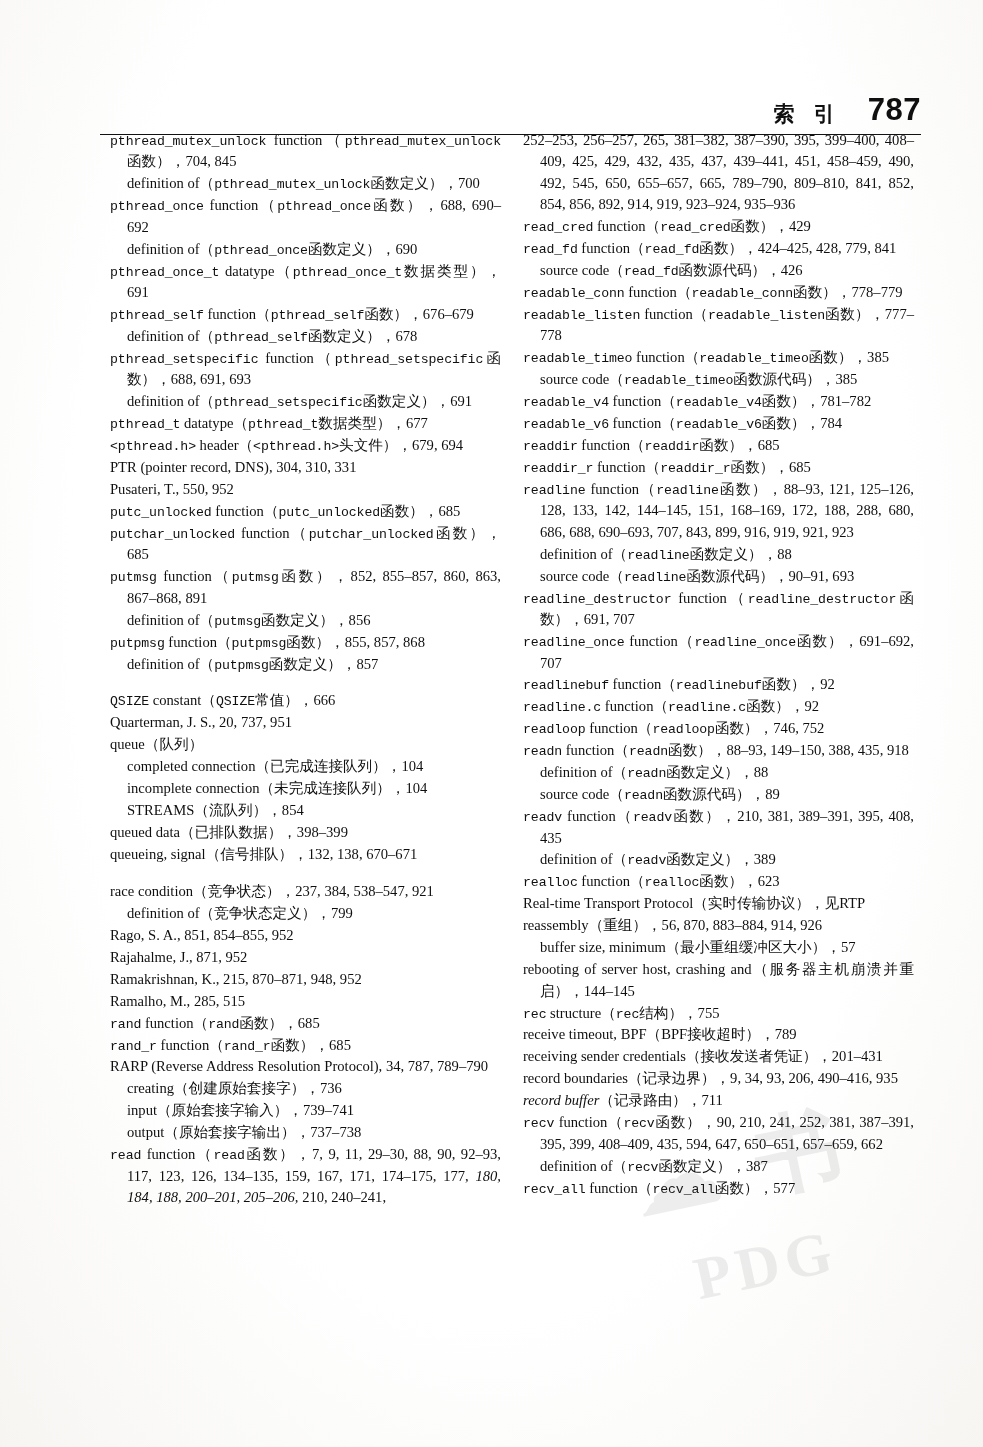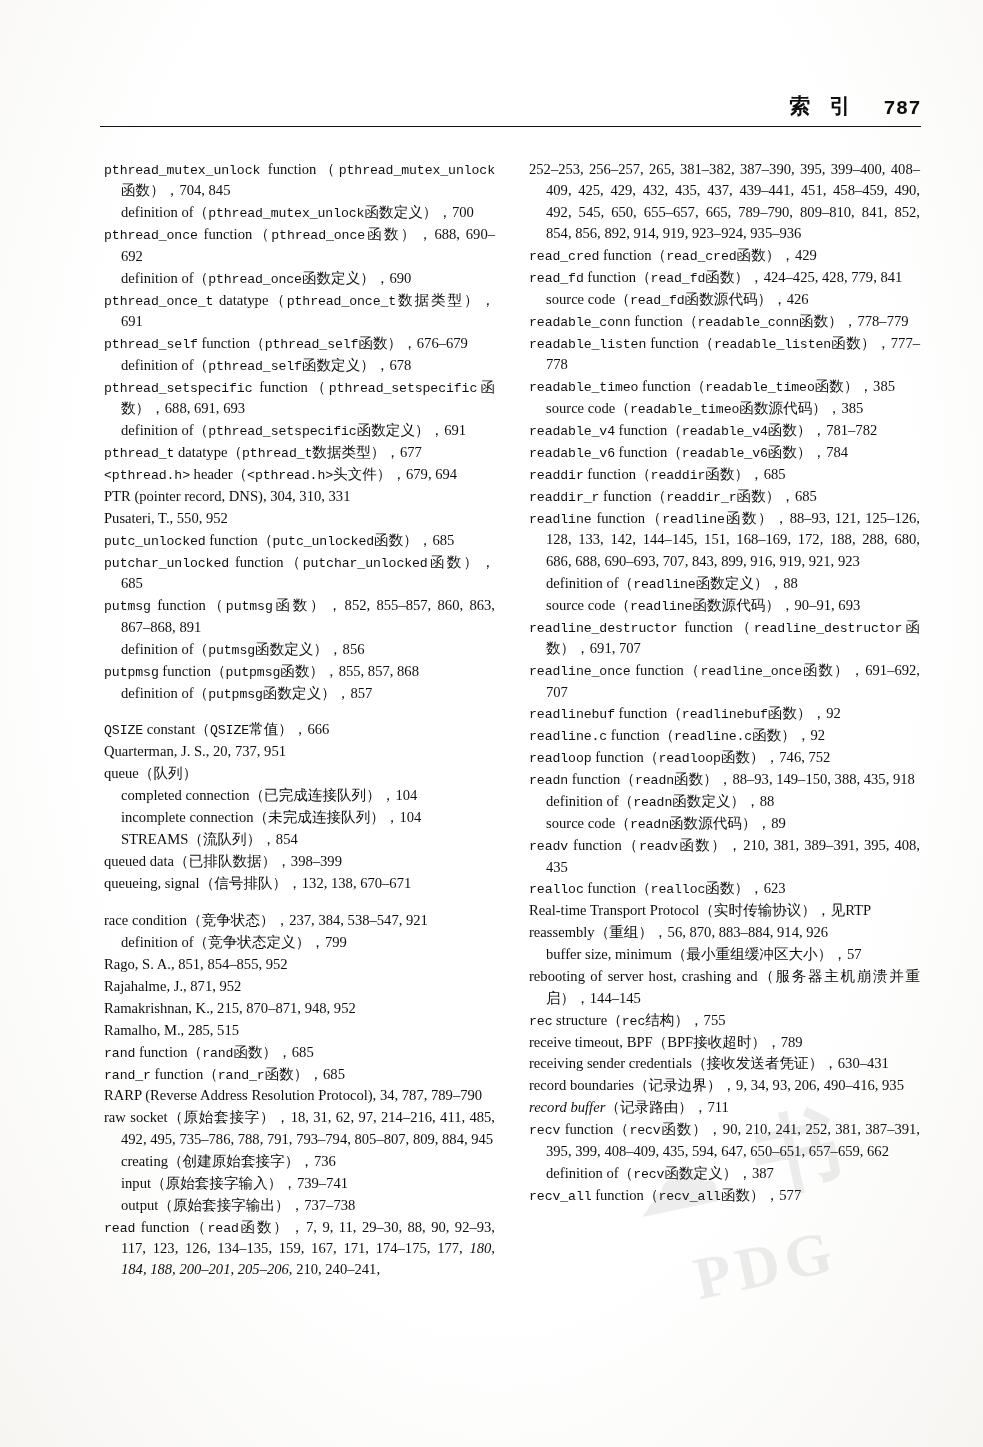--- a/index.html
+++ b/index.html
@@ -45,34 +45,35 @@
     padding-bottom: 6px;
     border-bottom: 1.6px solid #111;
   }
   .header-label {
     font-family: "Liberation Serif", serif;
     font-weight: bold;
     font-size: 21px;
     letter-spacing: 7px;
   }
   .header-page {
-    font-family: Liberation Mono, monospace;
+    font-family: Liberation Sans, sans-serif;
     font-weight: bold;
-    font-size: 20px;
+    font-size: 31px;
     letter-spacing: 0.5px;
   }
 
   
   .columns {
     position: absolute;
     left: 104px;
-    top: 159px;
+    top: 130px;
     width: 816px;
     display: flex;
-    gap: 34px;
+    gap: 22px;
+    justify-content: center;
   }
   .col {
     width: 391px;
   }
 
   .entry {
     font-size: 14.6px;
     line-height: 1.47;
     text-align: justify;
     margin: 0 0 0.5px 0;
@@ -165,21 +166,20 @@
           <div class="gap"></div>
           <p class="entry main">race condition（竞争状态），237, 384, 538–547, 921</p>
           <p class="entry sub">definition of（竞争状态定义），799</p>
           <p class="entry main">Rago, S. A., 851, 854–855, 952</p>
           <p class="entry main">Rajahalme, J., 871, 952</p>
           <p class="entry main">Ramakrishnan, K., 215, 870–871, 948, 952</p>
           <p class="entry main">Ramalho, M., 285, 515</p>
           <p class="entry main"><span class="mono">rand</span> function（<span class="mono">rand</span>函数），685</p>
           <p class="entry main"><span class="mono">rand_r</span> function（<span class="mono">rand_r</span>函数），685</p>
           <p class="entry main">RARP (Reverse Address Resolution Protocol), 34, 787, 789–790</p>
-          <p class="entry main">raw socket（原始套接字），18, 31, 62, 97, 214–216, 411, 485, 492, 495, 735–786, 788, 791, 793–794, 805–807, 809, 884, 945</p>
           <p class="entry sub">creating（创建原始套接字），736</p>
           <p class="entry sub">input（原始套接字输入），739–741</p>
           <p class="entry sub">output（原始套接字输出），737–738</p>
           <p class="entry main"><span class="mono">read</span> function（<span class="mono">read</span>函数），7, 9, 11, 29–30, 88, 90, 92–93, 117, 123, 126, 134–135, 159, 167, 171, 174–175, 177, <span class="ital">180, 184, 188, 200–201, 205–206,</span> 210, 240–241,</p>
         </div>
       <div class="col" id="col-right">
           <p class="entry main">252–253,  256–257,  265,  381–382,  387–390,  395, 399–400, 408–409, 425, 429, 432, 435, 437, 439–441, 451, 458–459, 490, 492, 545, 650, 655–657, 665, 789–790, 809–810, 841, 852, 854, 856, 892, 914, 919, 923–924, 935–936</p>
           <p class="entry main"><span class="mono">read_cred</span> function（<span class="mono">read_cred</span>函数），429</p>
           <p class="entry main"><span class="mono">read_fd</span> function（<span class="mono">read_fd</span>函数），424–425, 428, 779, 841</p>
           <p class="entry sub">source code（<span class="mono">read_fd</span>函数源代码），426</p>
@@ -196,28 +196,29 @@
           <p class="entry sub">source code（<span class="mono">readline</span>函数源代码），90–91, 693</p>
           <p class="entry main"><span class="mono">readline_destructor</span> function（<span class="mono">readline_destructor</span>函数），691, 707</p>
           <p class="entry main"><span class="mono">readline_once</span> function（<span class="mono">readline_once</span>函数），691–692, 707</p>
           <p class="entry main"><span class="mono">readlinebuf</span> function（<span class="mono">readlinebuf</span>函数），92</p>
           <p class="entry main"><span class="mono">readline.c</span> function（<span class="mono">readline.c</span>函数），92</p>
           <p class="entry main"><span class="mono">readloop</span> function（<span class="mono">readloop</span>函数），746, 752</p>
           <p class="entry main"><span class="mono">readn</span> function（<span class="mono">readn</span>函数），88–93, 149–150, 388, 435, 918</p>
           <p class="entry sub">definition of（<span class="mono">readn</span>函数定义），88</p>
           <p class="entry sub">source code（<span class="mono">readn</span>函数源代码），89</p>
           <p class="entry main"><span class="mono">readv</span> function（<span class="mono">readv</span>函数），210, 381, 389–391, 395, 408, 435</p>
+          <p class="entry sub">definition of（<span class="mono">readv</span>函数定义），389</p>
           <p class="entry main"><span class="mono">realloc</span> function（<span class="mono">realloc</span>函数），623</p>
           <p class="entry main">Real-time Transport Protocol（实时传输协议），见RTP</p>
           <p class="entry main">reassembly（重组），56, 870, 883–884, 914, 926</p>
           <p class="entry sub">buffer size, minimum（最小重组缓冲区大小），57</p>
           <p class="entry main">rebooting of server host, crashing and（服务器主机崩溃并重启），144–145</p>
           <p class="entry main"><span class="mono">rec</span> structure（<span class="mono">rec</span>结构），755</p>
           <p class="entry main">receive timeout, BPF（BPF接收超时），789</p>
-          <p class="entry main">receiving sender credentials（接收发送者凭证），630–431</p>
+          <p class="entry main">receiving sender credentials（接收发送者凭证），201–431</p>
           <p class="entry main">record boundaries（记录边界），9, 34, 93, 206, 490–416, 935</p>
           <p class="entry main"><span class="ital">record buffer</span>（记录路由），711</p>
           <p class="entry main"><span class="mono">recv</span> function（<span class="mono">recv</span>函数），90, 210, 241, 252, 381, 387–391, 395, 399, 408–409, 435, 594, 647, 650–651, 657–659, 662</p>
           <p class="entry sub">definition of（<span class="mono">recv</span>函数定义），387</p>
           <p class="entry main"><span class="mono">recv_all</span> function（<span class="mono">recv_all</span>函数），577</p>
         </div>
     </div>
 
     <div class="watermark">
       <span class="wm1">☁ 书</span>

